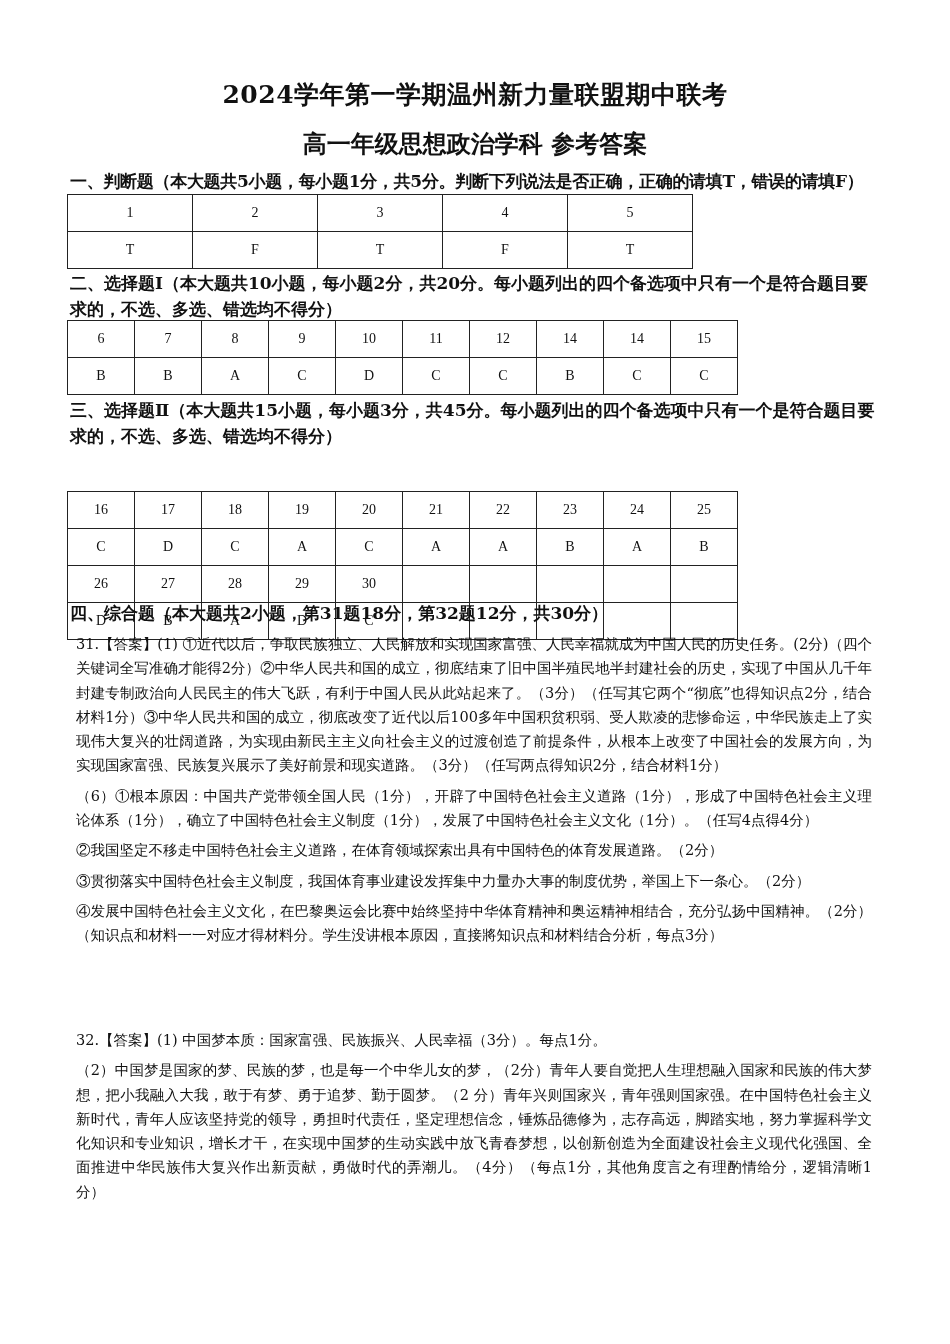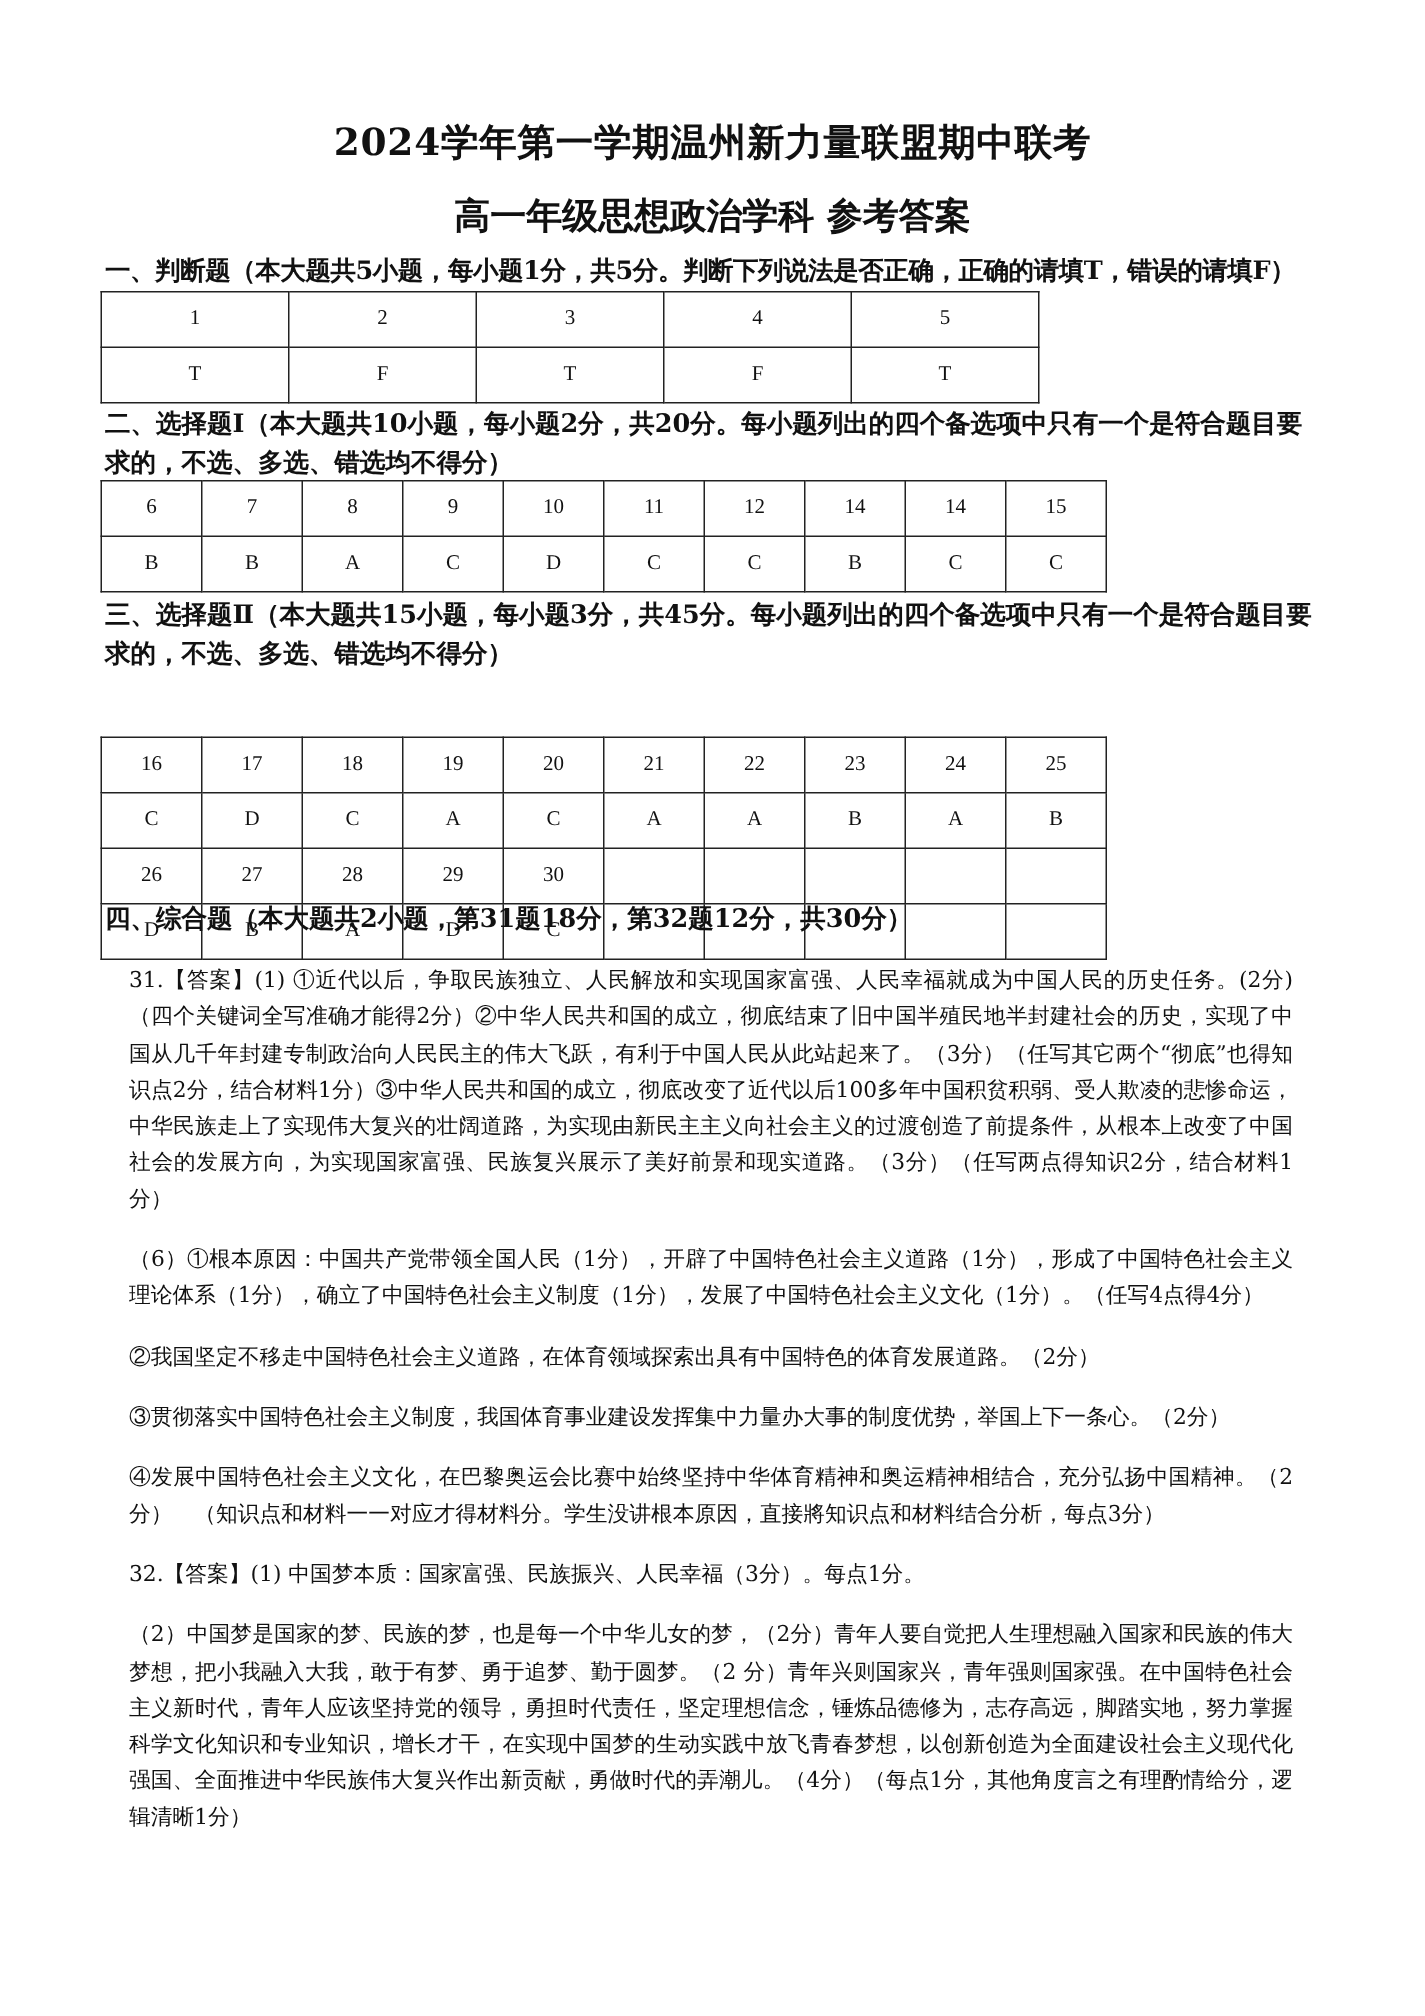--- a/index.html
+++ b/index.html
@@ -12,21 +12,21 @@
   table.ans { position: absolute; border-collapse: collapse; }
   table.ans td { border: 1.5px solid #222; text-align: center; font-size: 14px; height: 36px; padding: 0;
                  font-family: "Liberation Serif", "DejaVu Serif", serif; }
   #tbl1 { left: 67px; top: 194px; }
   #tbl1 td { width: 124px; }
   #tbl2 { left: 67px; top: 320px; }
   #tbl2 td { width: 66px; }
   #tbl3 { left: 67px; top: 447px; margin-top: 44px; }
   #tbl3 td { width: 66px; }
   .para { position: absolute; left: 70px; width: 808px; font-size: 14.5px; line-height: 24.3px; text-align: justify; }
-  .para p { margin: 16px; }
+  .para p { margin: 6px; }
 </style>
 </head>
 <body>
 
 <div class="title t1">2024学年第一学期温州新力量联盟期中联考</div>
 <div class="title t2">高一年级思想政治学科 参考答案</div>
 
 <div class="sec" style="top:168px; left:70px; width:820px; letter-spacing:-0.3px;">一、判断题（本大题共5小题，每小题1分，共5分。判断下列说法是否正确，正确的请填T，错误的请填F）</div>
 <table class="ans" id="tbl1">
   <tbody>

